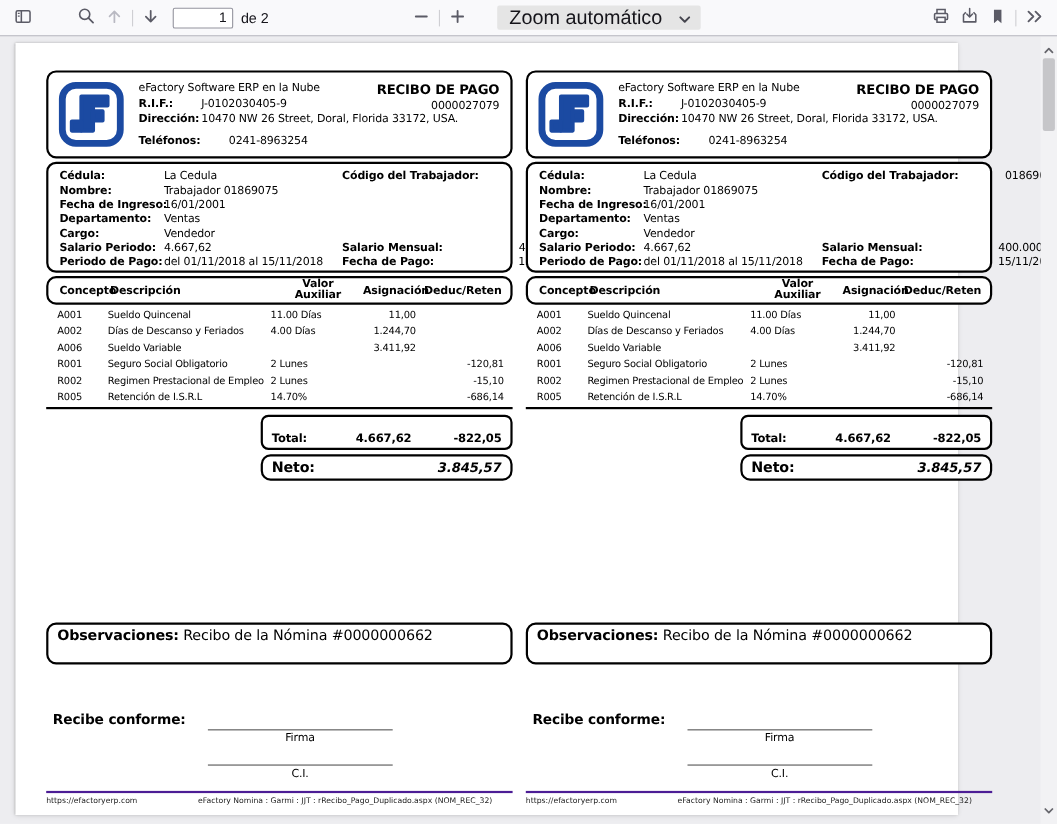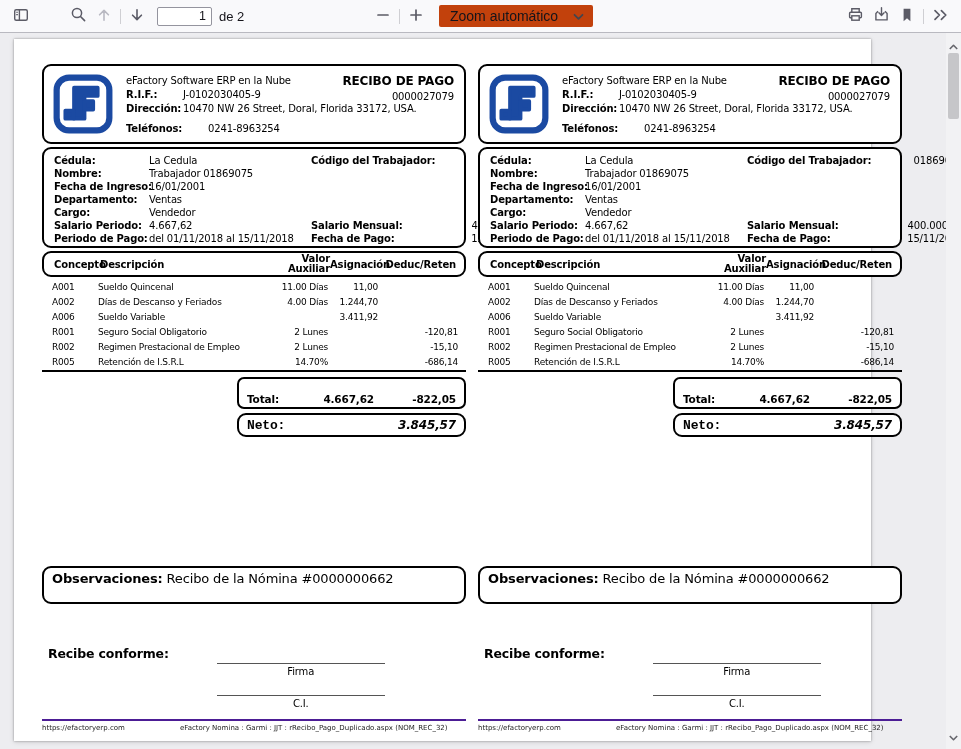--- a/index.html
+++ b/index.html
@@ -11,22 +11,22 @@
   .tb-left{left:8px;}
   .tb-center{left:370px;}
   .tb-right{right:8px;}
   .tbtn{width:26px;height:26px;display:flex;align-items:center;justify-content:center;
         background:none;border:none;padding:0;border-radius:2px;cursor:pointer;}
   .sep{width:1px;height:15px;background:#cfcfd3;margin:0 3px;}
   .page-input{width:46px;height:17px;border:1px solid #94949e;border-radius:2px;text-align:right;
         padding:0 5px 0 2px;font-size:12.5px;margin:0 7px 0 7px;background:#fff;
         font-family:"Liberation Sans",sans-serif;color:#15141a;}
   .pcount{font-size:13px;color:#15141a;}
-  .zoom-select{height:22px;background:#c2410c;border-radius:2px;display:flex;align-items:center;
-        padding:0 9px 0 11px;font-size:14px;color:#15141a;margin-left:10px;gap:15px;cursor:pointer;}
+  .zoom-select{height:22px;background:#e5e5e5;border-radius:2px;display:flex;align-items:center;
+        padding:0 9px 0 11px;font-size:18px;color:#15141a;margin-left:23px;gap:15px;cursor:pointer;}
   .sbtoggle{margin-right:31px;}
   
   .content{position:relative;height:717px;}
   .pdf-page{position:absolute;left:14px;top:6px;width:857px;height:702px;background:#fff;
         box-shadow:0 0 2px rgba(0,0,0,.35),0 1px 5px rgba(0,0,0,.15);
         padding:25px 0 0 28px;box-sizing:border-box;}
   .receipts{display:flex;gap:12px;}
   
   .receipt{width:424px;flex:none;font-family:"DejaVu Sans",sans-serif;color:#000;
         letter-spacing:-0.15px;}
@@ -41,36 +41,36 @@
   .tblock{position:absolute;top:8px;right:10px;text-align:right;}
   .dtitle{font-weight:bold;font-size:12px;}
   .dnum{font-size:10px;margin-top:3px;}
   .info{height:101px;padding:5px 8px 5px 10px;margin-bottom:3px;font-size:10px;}
   .igrid{display:grid;grid-template-columns:95px 162px auto 92px;line-height:13px;}
   .ilbl{font-weight:bold;white-space:nowrap;}
   .ival{white-space:nowrap;}
   .ival2{text-align:right;white-space:nowrap;}
   .thead{height:26px;display:grid;grid-template-columns:46px 148px 82px 50px 1fr;align-items:center;
         font-size:10px;font-weight:bold;padding:0 8px 0 10px;margin-bottom:2px;}
-  .thead .c-aux{text-align:right;line-height:10.5px;text-decoration:underline;}
+  .thead .c-aux{text-align:center;line-height:10.5px;text-decoration:underline;}
   .thead .c-aux span{display:inline-block;width:50px;}
   .num{text-align:right;}
   .trow{display:grid;grid-template-columns:46px 148px 82px 50px 1fr;height:15px;align-items:center;
         font-size:9px;letter-spacing:-0.2px;padding:0 8px 0 10px;white-space:nowrap;}
-  .trow .c-aux{text-align:right;}
+  .trow .c-aux{text-align:left;}
   .thick{border-top:2px solid #000;margin-top:1px;}
   .total{margin:5px 0 0 195px;width:229px;height:21px;display:grid;grid-template-columns:55px 72px 1fr;
         align-items:center;padding:14px 8px;font-size:10.5px;font-weight:bold;border-radius:7px;}
   .neto{margin:4px 0 0 195px;width:229px;height:24px;display:flex;align-items:center;
         justify-content:space-between;padding:0 8px;font-weight:bold;}
-  .neto-l{font-size:13px;font-family:Liberation Mono, monospace;}
+  .neto-l{font-size:13px;}
   .neto-v{font-size:12px;font-style:italic;}
   .obs{margin-top:129px;height:38px;padding:4px 8px;font-size:13px;line-height:13px;}
   .obs .b{font-weight:bold;}
-  .sign{margin-top:42px;display:flex;font-size:10.5px;gap:28px;}
+  .sign{margin-top:42px;display:flex;font-size:10.5px;}
   .slabel{font-weight:bold;font-size:12.5px;white-space:nowrap;padding-left:6px;}
   .scol{margin-left:20px;width:168px;text-align:center;padding-top:17px;}
   .sline{border-top:1.5px solid #555;}
   .scap{margin:2px 0 18px;font-size:10px;}
   .scap.ci{margin-bottom:0;}
   .rfoot{margin-top:10px;border-top:2px solid #4c1d95;padding-top:3px;display:flex;font-size:7px;
         letter-spacing:0;color:#222;white-space:nowrap;}
   .furl{width:96px;flex:none;}
   .finfo{margin-left:42px;}
   

